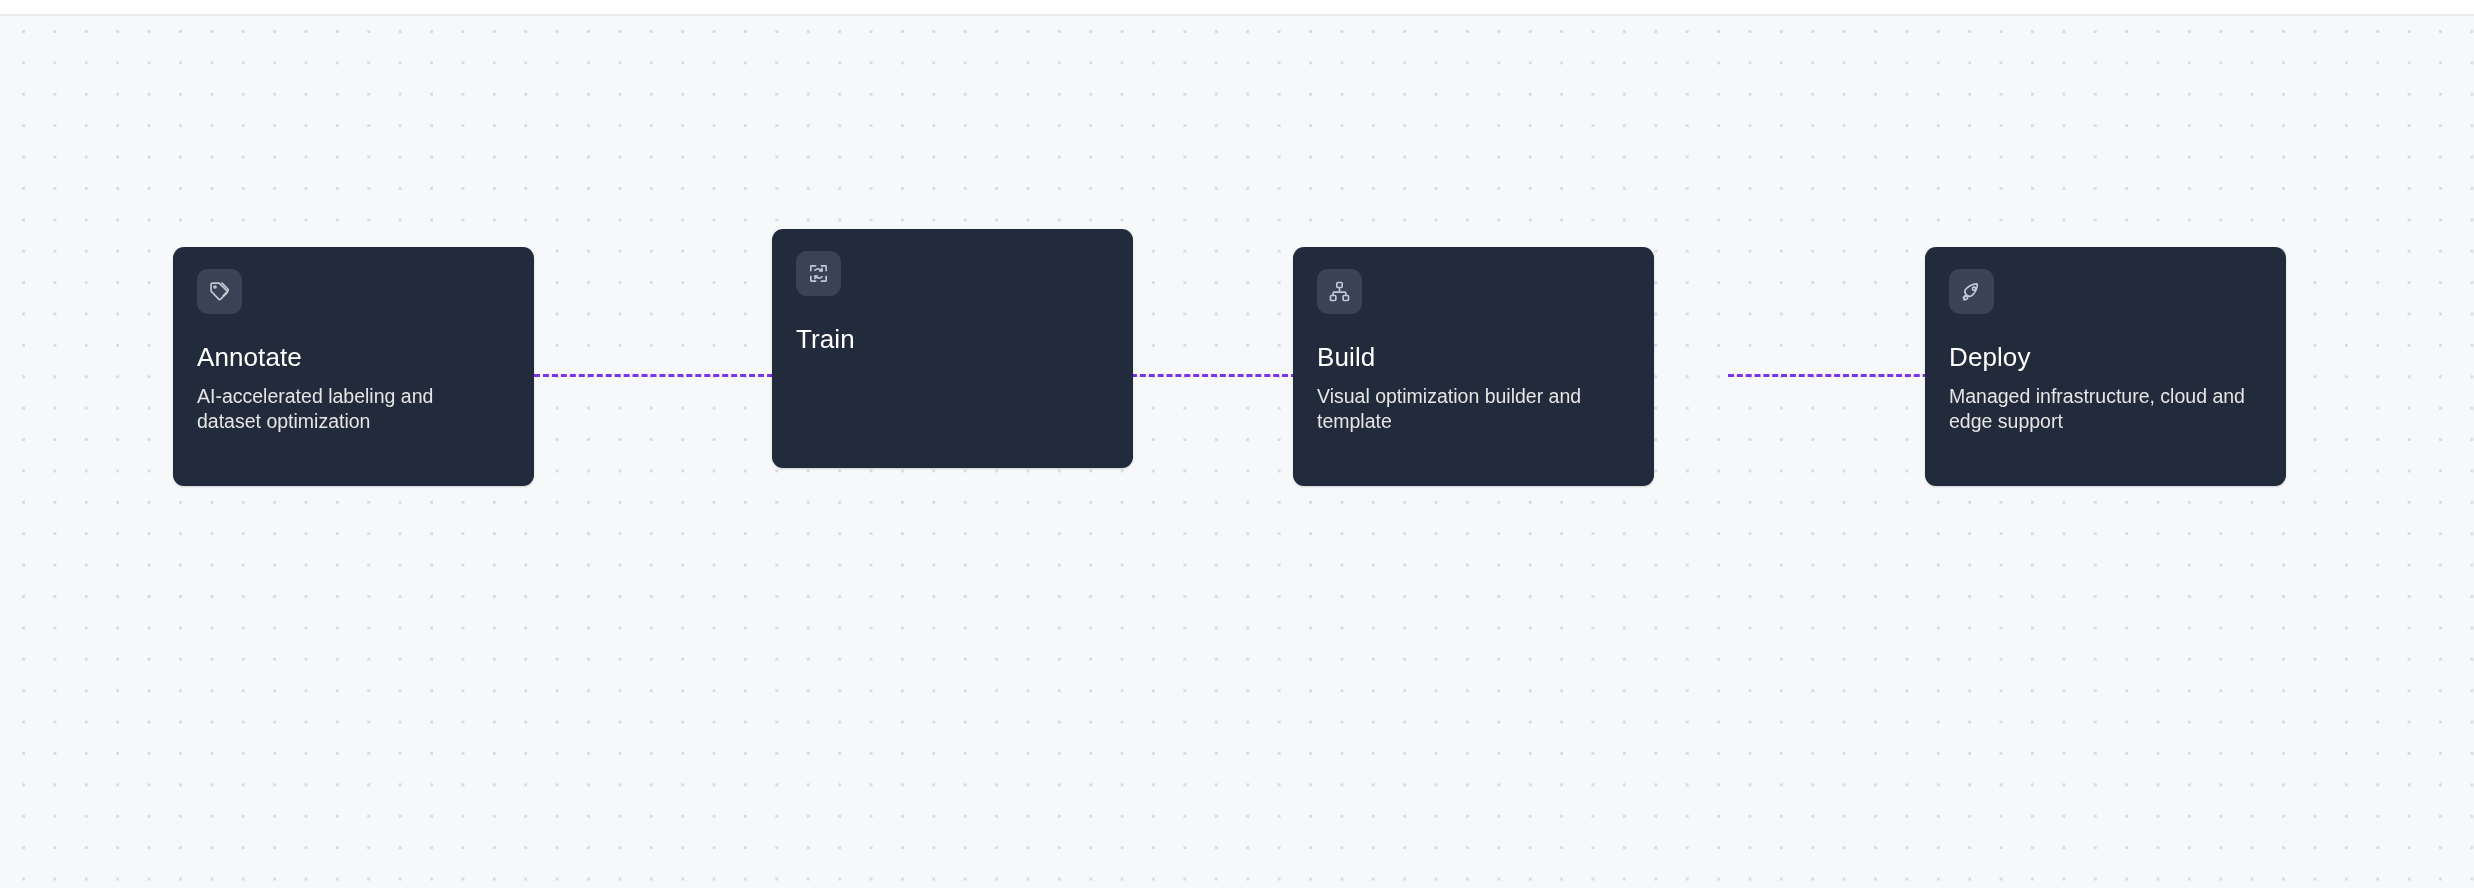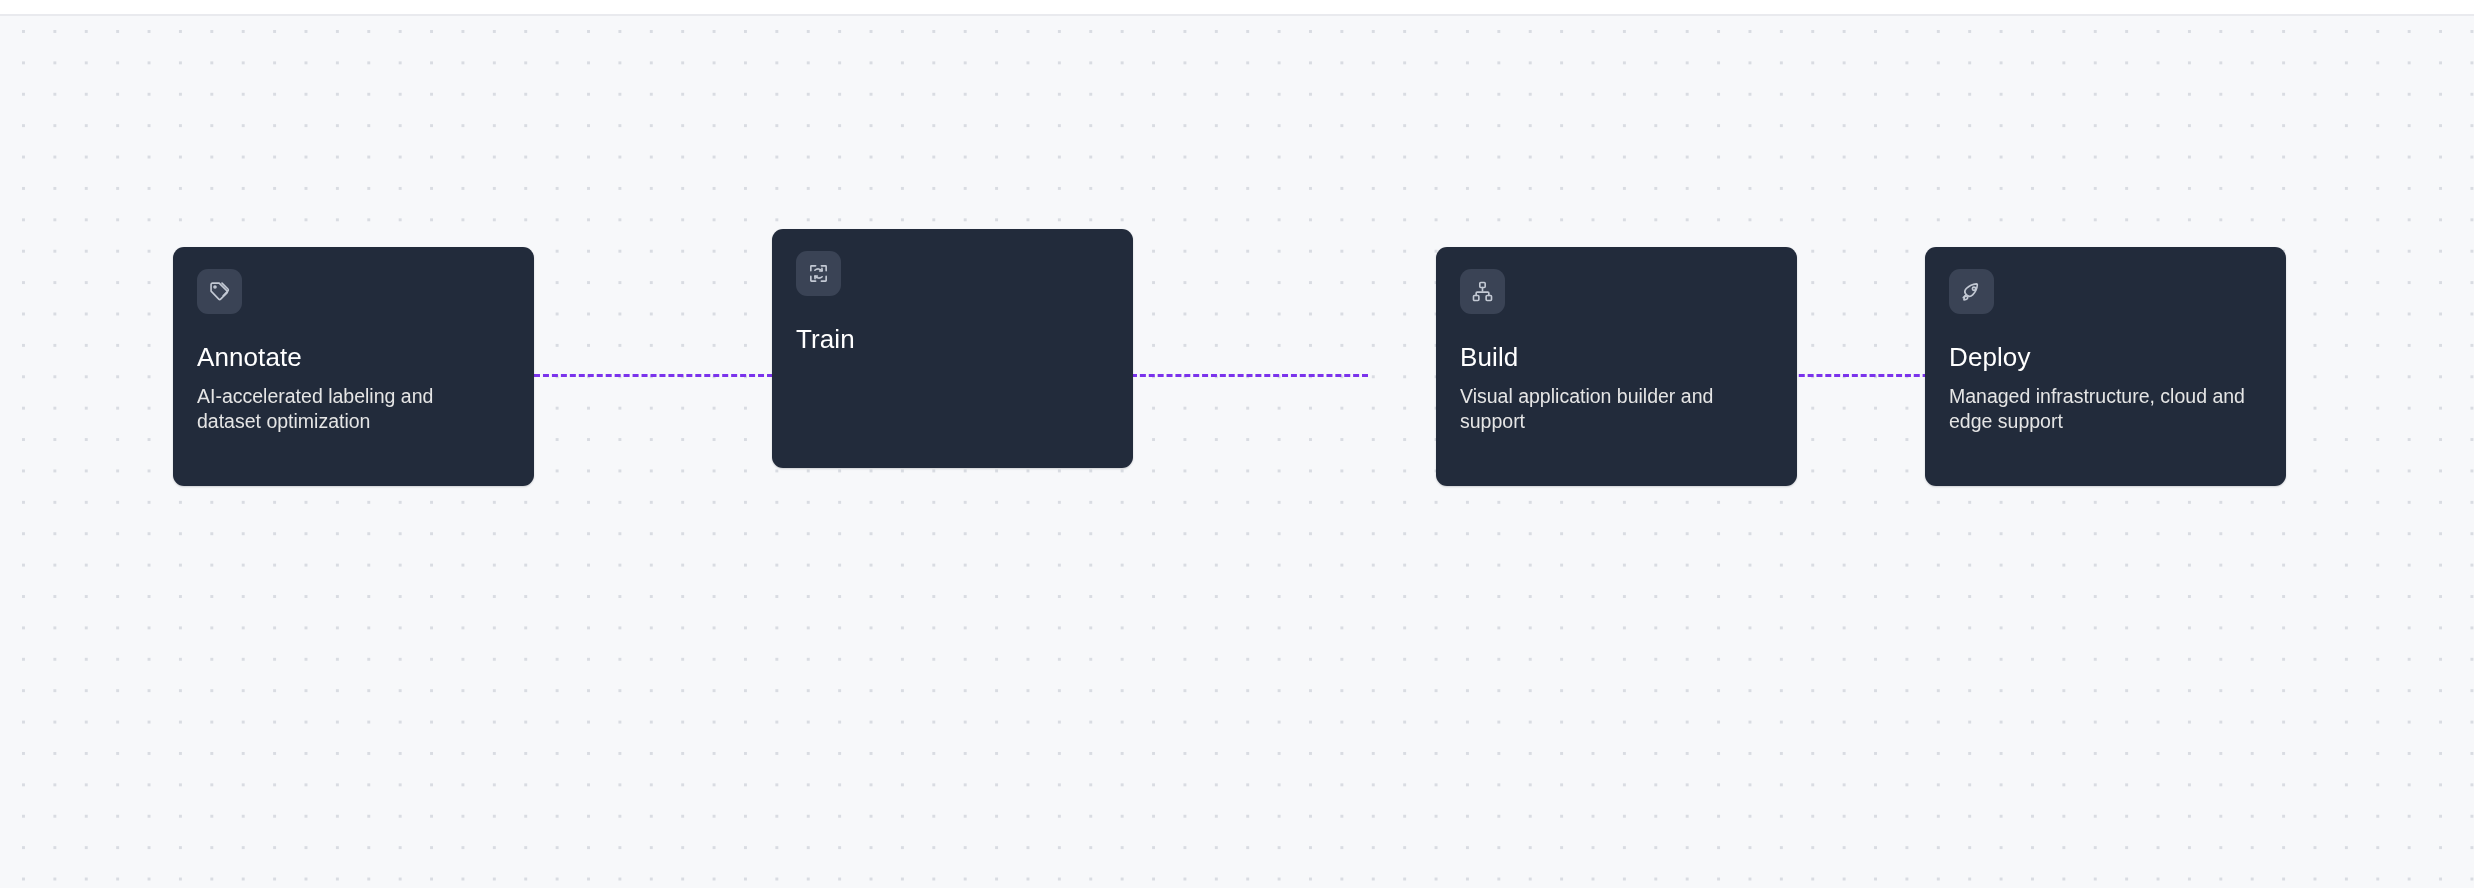--- a/index.html
+++ b/index.html
@@ -135,32 +135,32 @@
         <path d="M9 20H4.6a.6.6 0 0 1-.6-.6V15"></path>
         <path d="M8.2 8.6a5 5 0 0 1 7.4.6"></path>
         <path d="M15.8 15.4a5 5 0 0 1-7.4-.6"></path>
         <path d="M15.6 6.6l.2 2.6-2.6.2"></path>
         <path d="M8.4 17.4l-.2-2.6 2.6-.2"></path>
       </svg>
     </div>
     <div class="card-title">Train</div>
   </div>
 
-  <div class="card" style="left:1436px; top:247px;">
+  <div class="card" style="left:1293px; top:247px;">
     <div class="icon-tile">
       <svg viewBox="0 0 24 24" fill="none" stroke="#c3c9d4" stroke-width="1.7" stroke-linecap="round" stroke-linejoin="round">
         <rect x="9.2" y="2.6" width="5.6" height="5.2" rx="1"></rect>
         <rect x="2.6" y="16.2" width="5.6" height="5.2" rx="1"></rect>
         <rect x="15.8" y="16.2" width="5.6" height="5.2" rx="1"></rect>
         <path d="M12 7.8v3.6"></path>
         <path d="M5.4 16.2v-2.6a1 1 0 0 1 1-1h11.2a1 1 0 0 1 1 1v2.6"></path>
       </svg>
     </div>
     <div class="card-title">Build</div>
-    <div class="card-desc">Visual application builder and support</div>
+    <div class="card-desc">Visual optimization builder and template</div>
   </div>
 
   <div class="card" style="left:1925px; top:247px;">
     <div class="icon-tile">
       <svg viewBox="0 0 24 24" fill="none" stroke="#c3c9d4" stroke-width="1.7" stroke-linecap="round" stroke-linejoin="round">
         <path d="M5.6 14.1c-.9-1.5-.6-3.6 1-5.2 2.9-2.9 6.6-4.6 10.6-4.9.5 0 .9.4.9.9-.3 4-2 7.7-4.9 10.6-1.6 1.6-3.7 1.9-5.2 1l-2.4-2.4Z"></path>
         <circle cx="14.6" cy="9.1" r="1.7"></circle>
         <path d="M6.5 15.3 3.4 18.4"></path>
         <path d="M5.2 17.2c-1 1-1.1 3.5-1.1 3.5s2.5-.1 3.5-1.1c.6-.6.6-1.5 0-2.1-.6-.6-1.8-.9-2.4-.3Z"></path>
       </svg>

